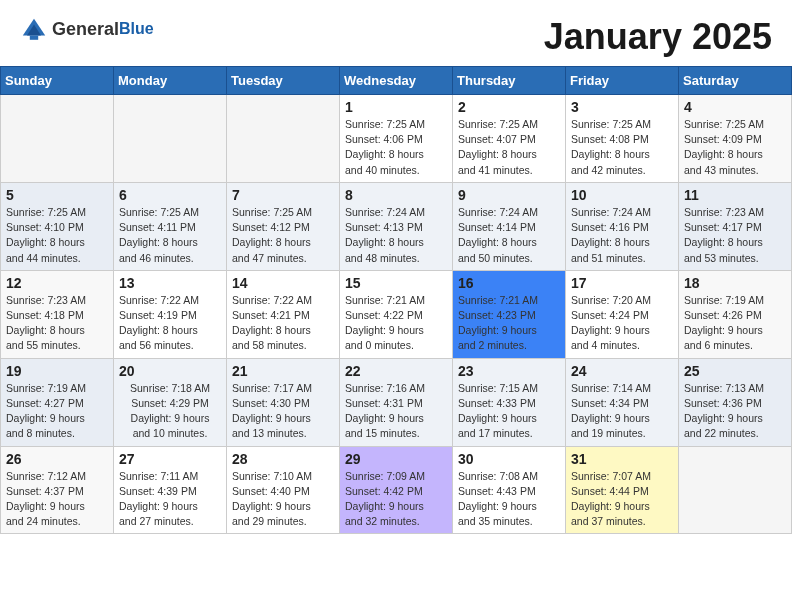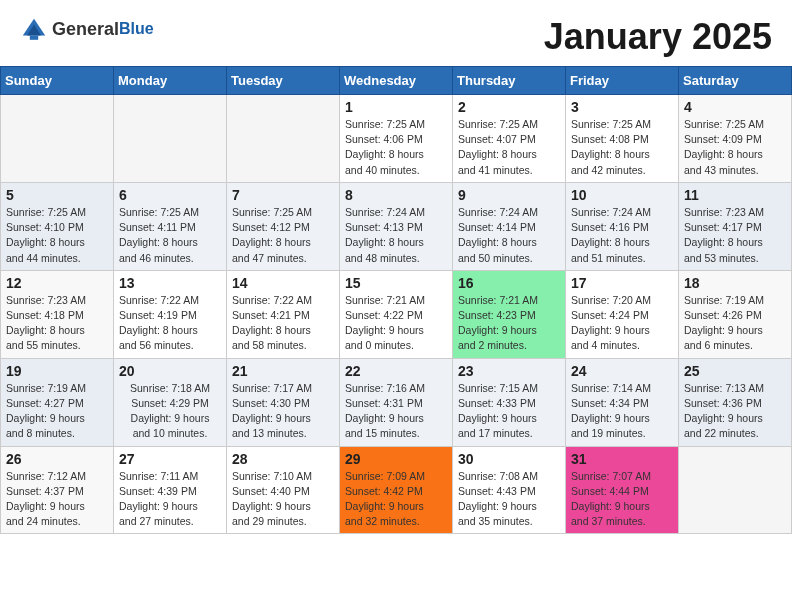--- a/index.html
+++ b/index.html
@@ -165,21 +165,21 @@
 Daylight: 8 hours
 and 58 minutes.</div>
         </td>
         <td style="background: rgb(255, 255, 255);">
           <div class="day-num">15</div>
           <div class="day-info" style="white-space: pre-line;">Sunrise: 7:21 AM
 Sunset: 4:22 PM
 Daylight: 9 hours
 and 0 minutes.</div>
         </td>
-        <td style="background: #86efac;">
+        <td style="background: #3b82f6;">
           <div class="day-num">16</div>
           <div class="day-info" style="white-space: pre-line;">Sunrise: 7:21 AM
 Sunset: 4:23 PM
 Daylight: 9 hours
 and 2 minutes.</div>
         </td>
         <td style="background: rgb(255, 255, 255);">
           <div class="day-num">17</div>
           <div class="day-info" style="white-space: pre-line;">Sunrise: 7:20 AM
 Sunset: 4:24 PM
@@ -260,35 +260,35 @@
 Daylight: 9 hours
 and 27 minutes.</div>
         </td>
         <td style="background: rgb(255, 255, 255);">
           <div class="day-num">28</div>
           <div class="day-info" style="white-space: pre-line;">Sunrise: 7:10 AM
 Sunset: 4:40 PM
 Daylight: 9 hours
 and 29 minutes.</div>
         </td>
-        <td style="background: #f97316;">
+        <td style="background: #c4b5fd;">
           <div class="day-num">29</div>
           <div class="day-info" style="white-space: pre-line;">Sunrise: 7:09 AM
 Sunset: 4:42 PM
 Daylight: 9 hours
 and 32 minutes.</div>
         </td>
         <td style="background: rgb(255, 255, 255);">
           <div class="day-num">30</div>
           <div class="day-info" style="white-space: pre-line;">Sunrise: 7:08 AM
 Sunset: 4:43 PM
 Daylight: 9 hours
 and 35 minutes.</div>
         </td>
-        <td style="background: #ec4899;">
+        <td style="background: #fef9c3;">
           <div class="day-num">31</div>
           <div class="day-info" style="white-space: pre-line;">Sunrise: 7:07 AM
 Sunset: 4:44 PM
 Daylight: 9 hours
 and 37 minutes.</div>
         </td>
         <td class="empty" style="background: rgb(245, 245, 245);"></td>
       </tr>
     </tbody>
 </table>

